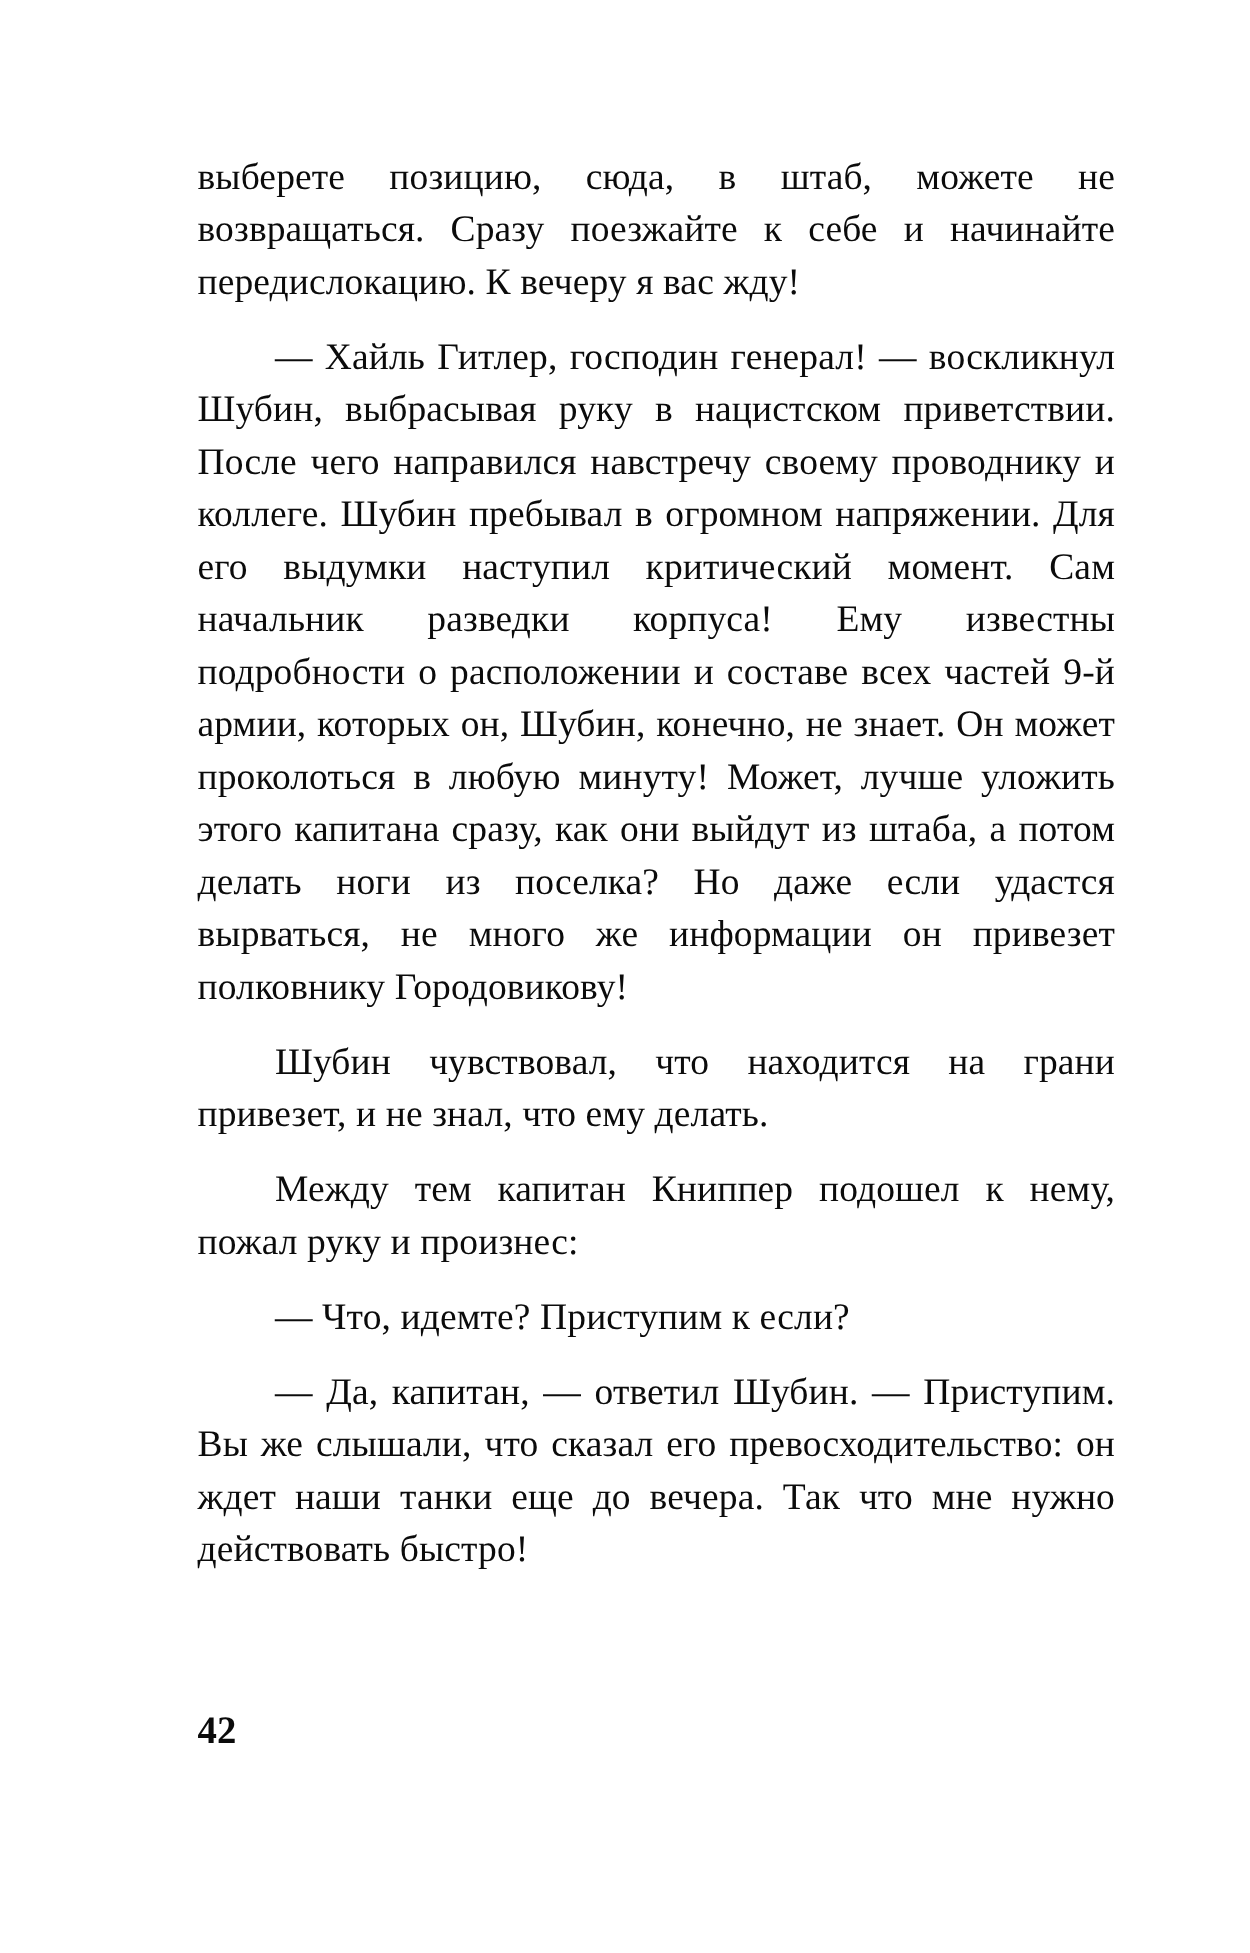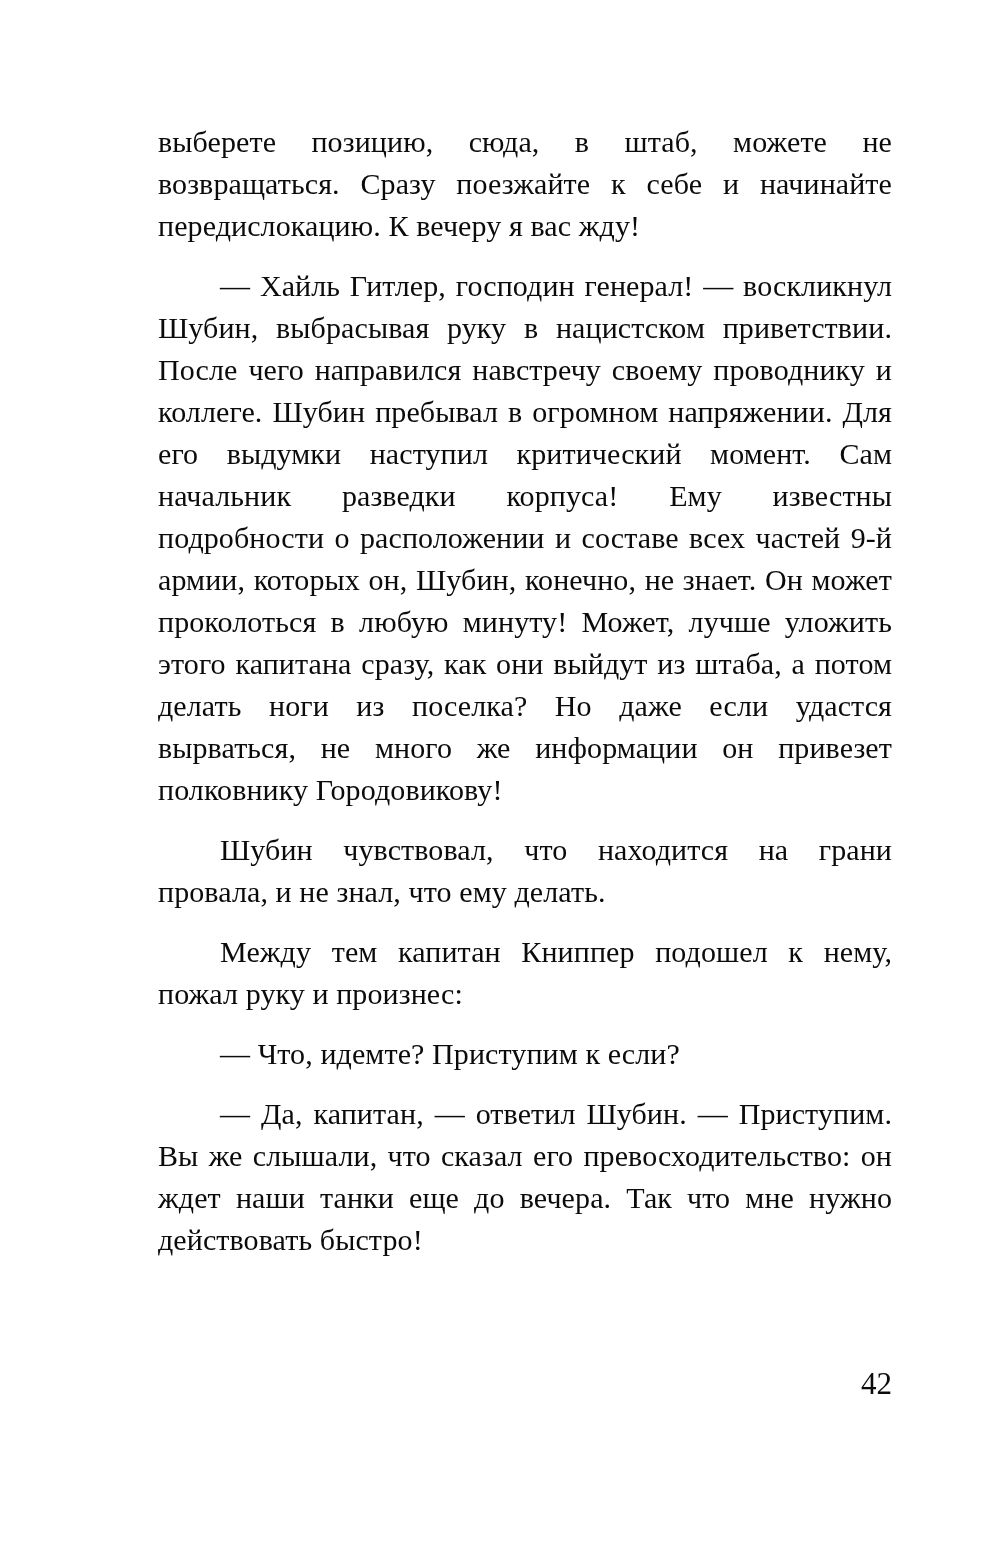--- a/index.html
+++ b/index.html
@@ -40,32 +40,32 @@
   }
   .text-column p.indent {
     text-indent: 62px;
     margin-top: 18px;
   }
   .page-number {
     position: absolute;
     left: 158px;
     top: 1366px;
     width: 734px;
-    text-align: right;
+    text-align: left;
     font-size: 31px;
-    font-weight: normal;
+    font-weight: bold;
     color: #0b0b0b;
   }
 </style>
 </head>
 <body>
 
 <div class="page">
   <div class="text-column">
     <p>выберете позицию, сюда, в штаб, можете не возвращаться. Сразу поезжайте к себе и начинайте передислокацию. К вечеру я вас жду!</p>
     <p class="indent">— Хайль Гитлер, господин генерал! — воскликнул Шубин, выбрасывая руку в нацистском приветствии. После чего направился навстречу своему проводнику и коллеге. Шубин пребывал в огромном напряжении. Для его выдумки наступил критический момент. Сам начальник разведки корпуса! Ему известны подробности о расположении и составе всех частей 9-й армии, которых он, Шубин, конечно, не знает. Он может проколоться в любую минуту! Может, лучше уложить этого капитана сразу, как они выйдут из штаба, а потом делать ноги из поселка? Но даже если удастся вырваться, не много же информации он привезет полковнику Городовикову!</p>
-    <p class="indent">Шубин чувствовал, что находится на грани провала, и не знал, что ему делать.</p>
+    <p class="indent">Шубин чувствовал, что находится на грани привезет, и не знал, что ему делать.</p>
     <p class="indent">Между тем капитан Книппер подошел к нему, пожал руку и произнес:</p>
     <p class="indent">— Что, идемте? Приступим к если?</p>
     <p class="indent">— Да, капитан, — ответил Шубин. — Приступим. Вы же слышали, что сказал его превосходительство: он ждет наши танки еще до вечера. Так что мне нужно действовать быстро!</p>
   </div>
   <div class="page-number">42</div>
 </div>
 
 </body></html>

